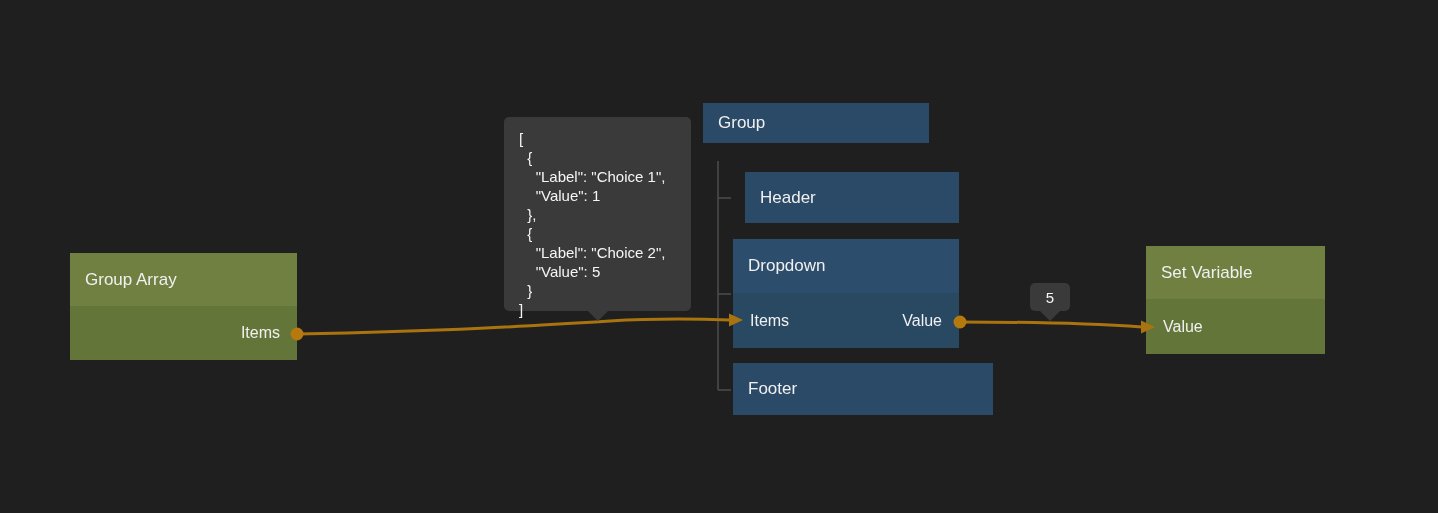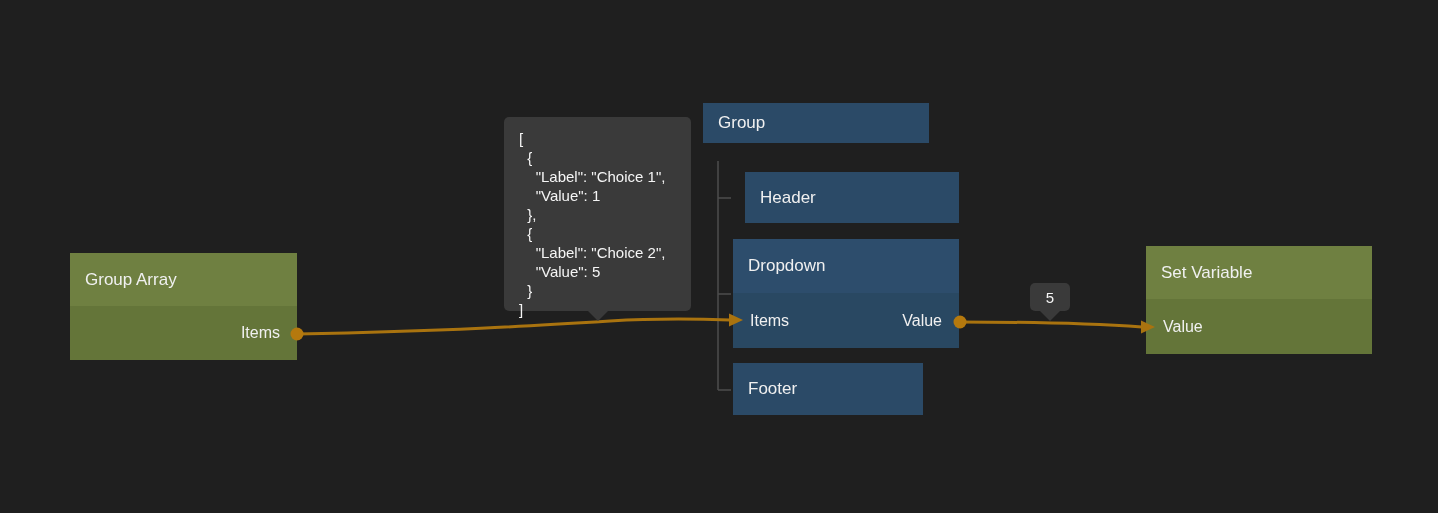--- a/index.html
+++ b/index.html
@@ -139,25 +139,25 @@
   </div>
 
   <div class="node blue" style="left:733px;top:239px;width:226px;">
     <div class="node-header">Dropdown</div>
     <div class="node-body" style="height:55px;">
       <span>Items</span>
       <span>Value</span>
     </div>
   </div>
 
-  <div class="node blue-single" style="left:733px;top:363px;width:190px;">
+  <div class="node blue-single" style="left:733px;top:363px;width:260px;">
     <div class="node-header" style="height:52px;">Footer</div>
   </div>
 
-  <div class="node green" style="left:1146px;top:246px;width:226px;">
+  <div class="node green" style="left:1146px;top:246px;width:179px;">
     <div class="node-header">Set Variable</div>
     <div class="node-body in-only" style="height:55px;">
       <span>Value</span>
     </div>
   </div>
 
   <div class="tooltip json">
     <div class="code-line">[</div>
     <div class="code-line">  {</div>
     <div class="code-line">    "Label": "Choice 1",</div>

